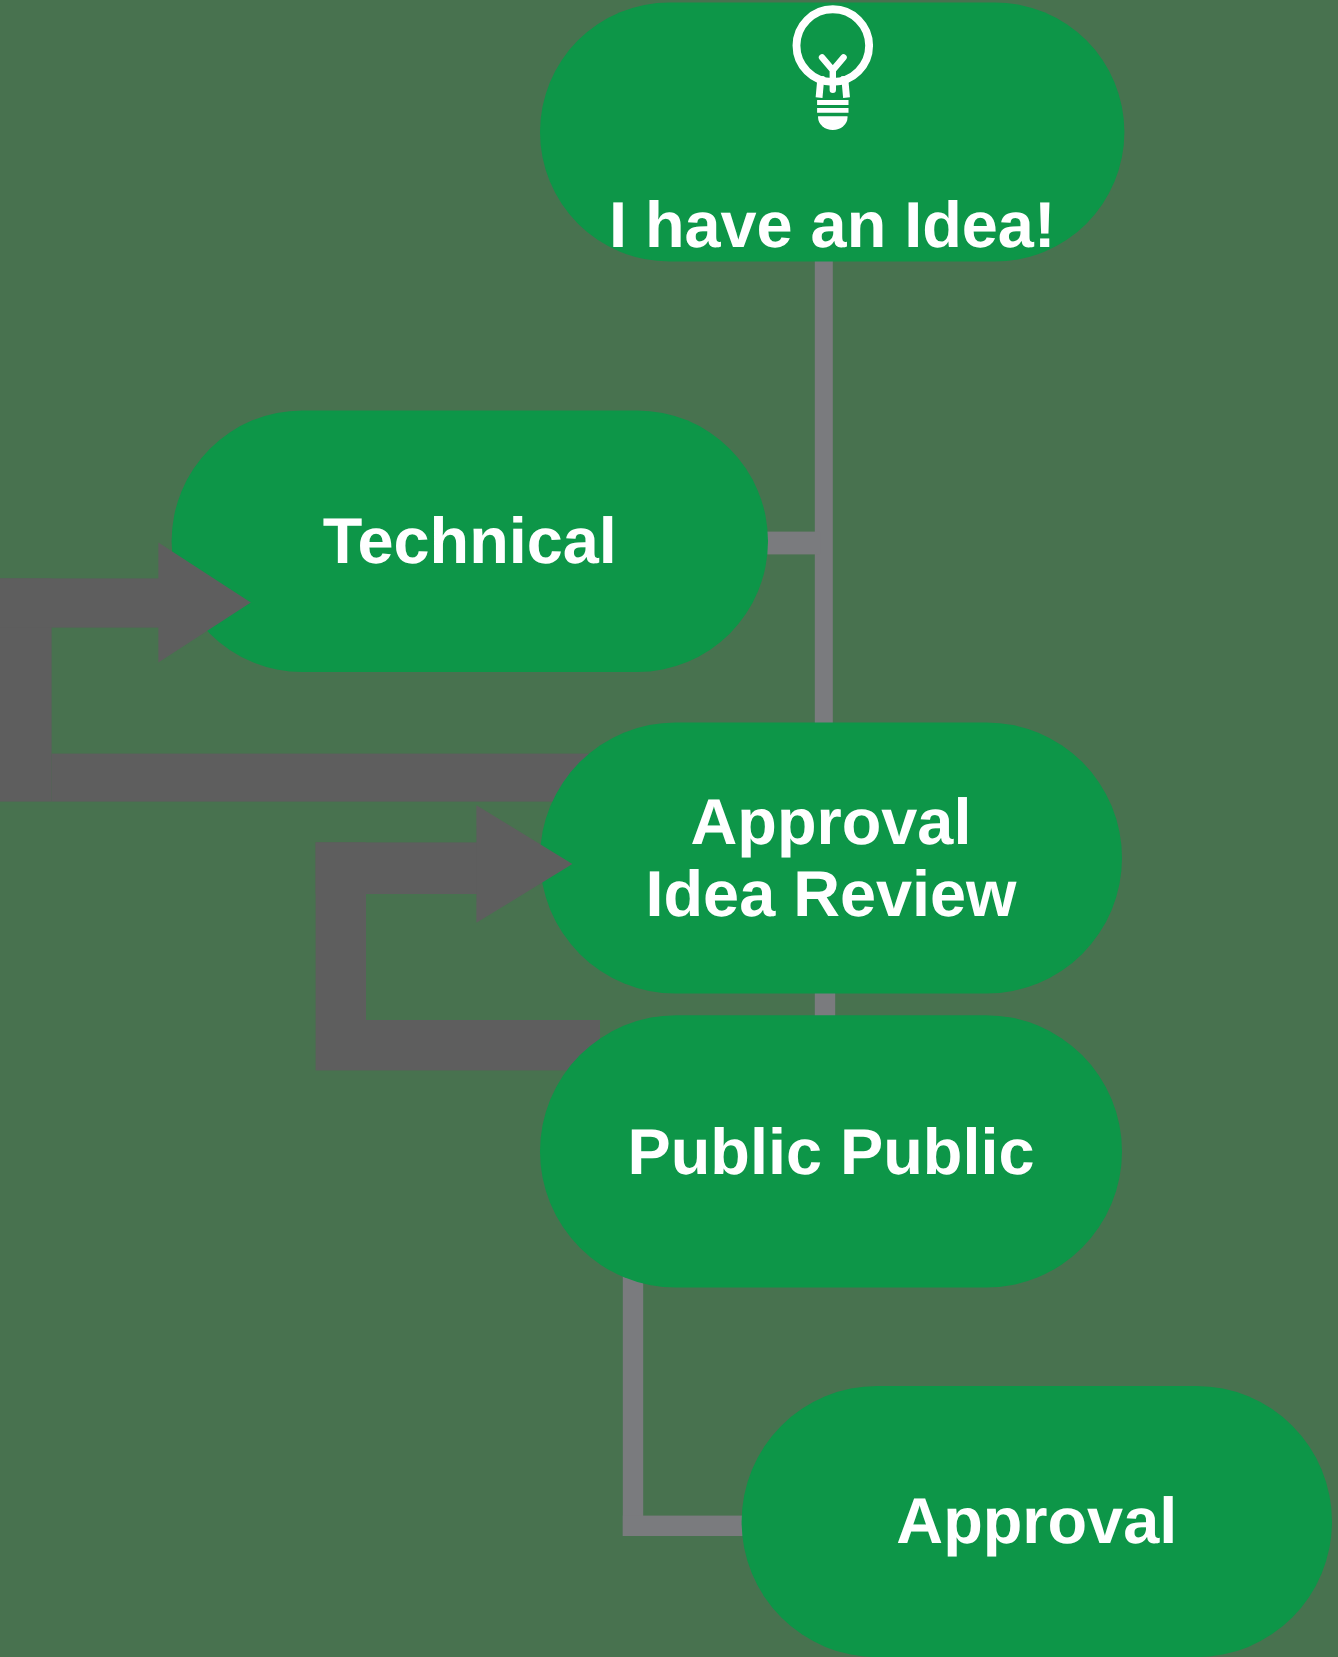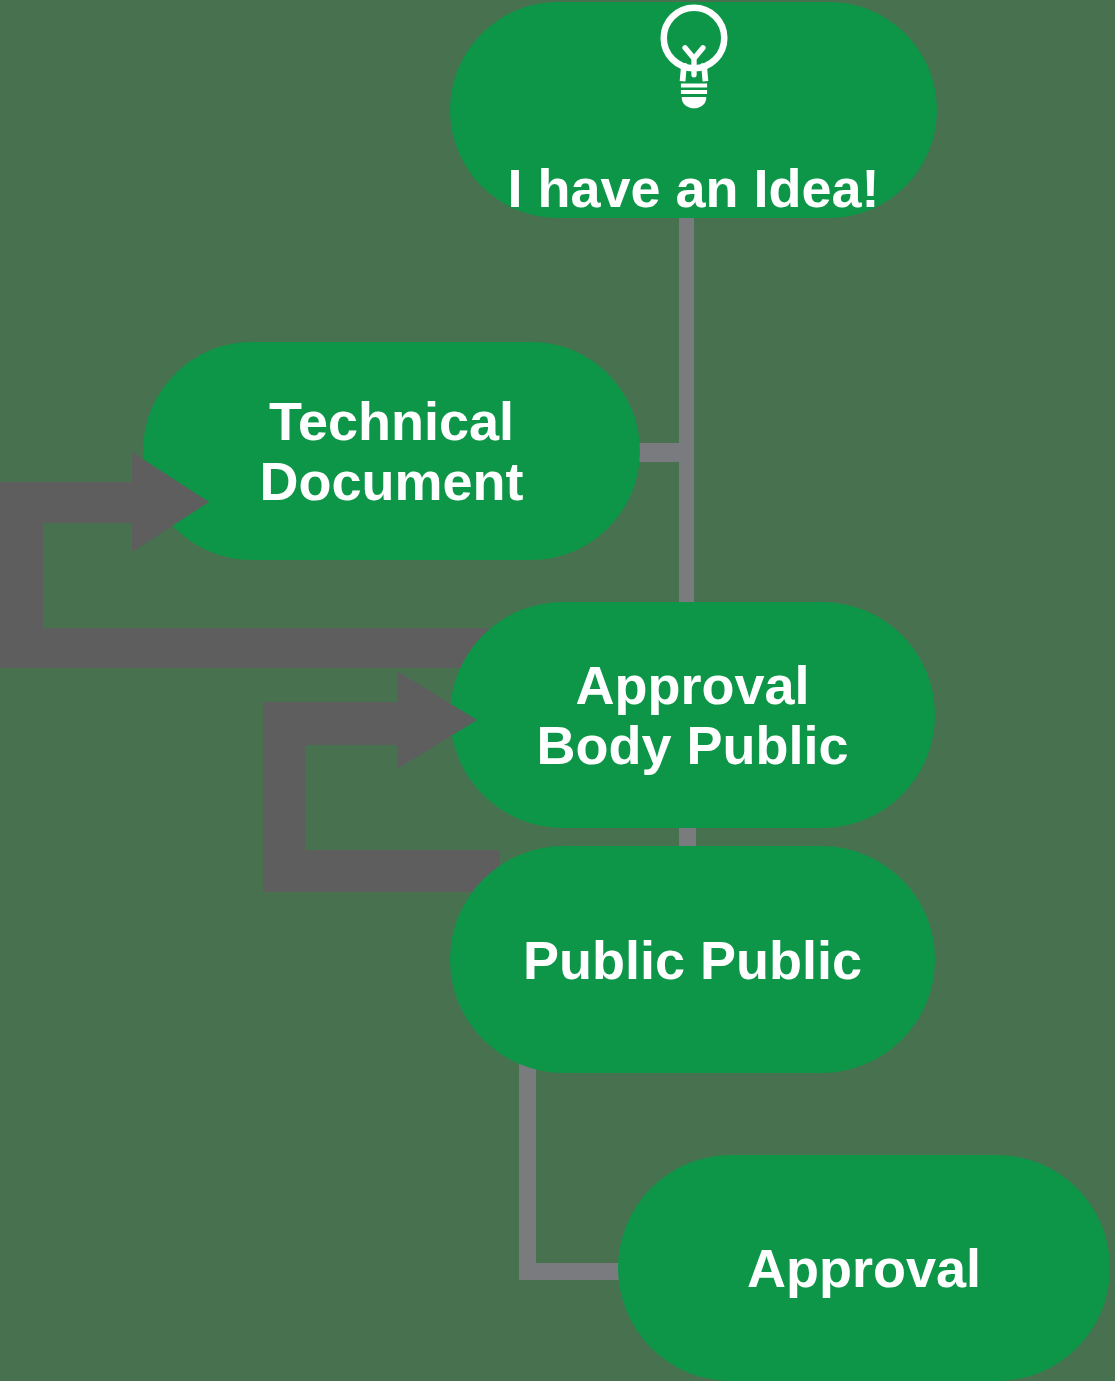--- a/index.html
+++ b/index.html
@@ -80,26 +80,25 @@
       <path d="M30 75 L28 97 M54 75 L56 97" fill="none" stroke="#FFFFFF" stroke-width="7"></path>
       <path d="M42 89 V69 M42 69 L31 56 M42 69 L53 56" fill="none" stroke="#FFFFFF" stroke-width="6.5" stroke-linecap="round" stroke-linejoin="round"></path>
       <path d="M26 102 h32 M26 110 h32" stroke="#FFFFFF" stroke-width="5"></path>
       <path d="M27 116 h30 v1 a15 13 0 0 1 -30 0 z" fill="#FFFFFF"></path>
     </svg>
     <div class="lbl">I have an Idea!</div>
   </div>
 
   <div class="pill" id="node-technical-document">
     <span>Technical</span>
-    <span>Document</span>
   </div>
 
   <div class="pill" id="node-approval-body-review">
     <span>Approval</span>
-    <span>Body Public</span>
+    <span>Idea Review</span>
   </div>
 
   <div class="pill" id="node-public-review">
     <span>Public Public</span>
   </div>
 
   <div class="pill" id="node-approval">
     <span>Approval</span>
   </div>
 

